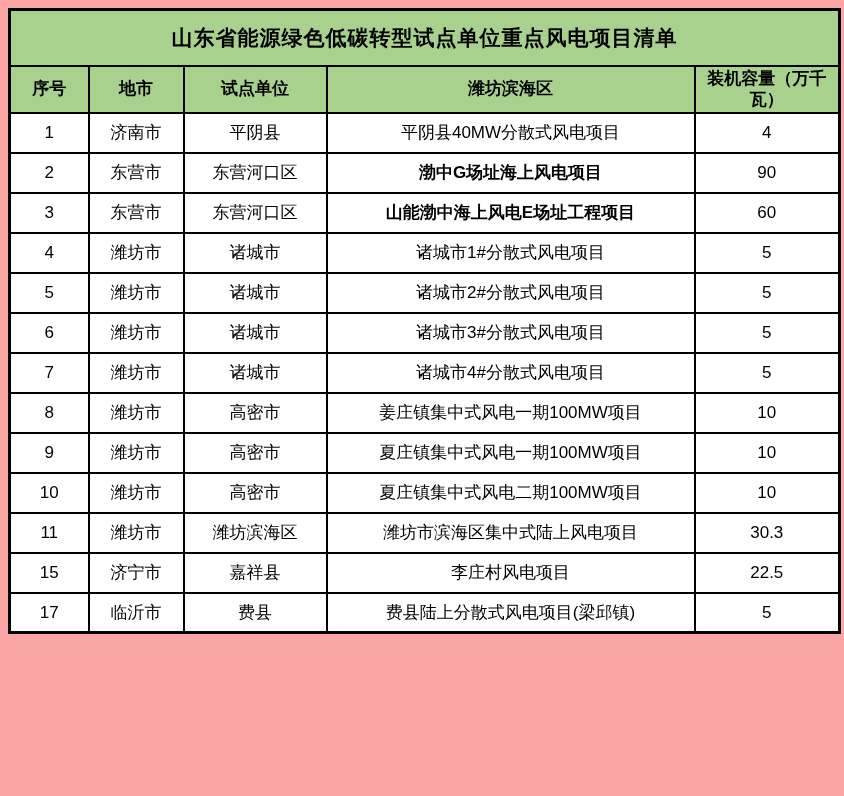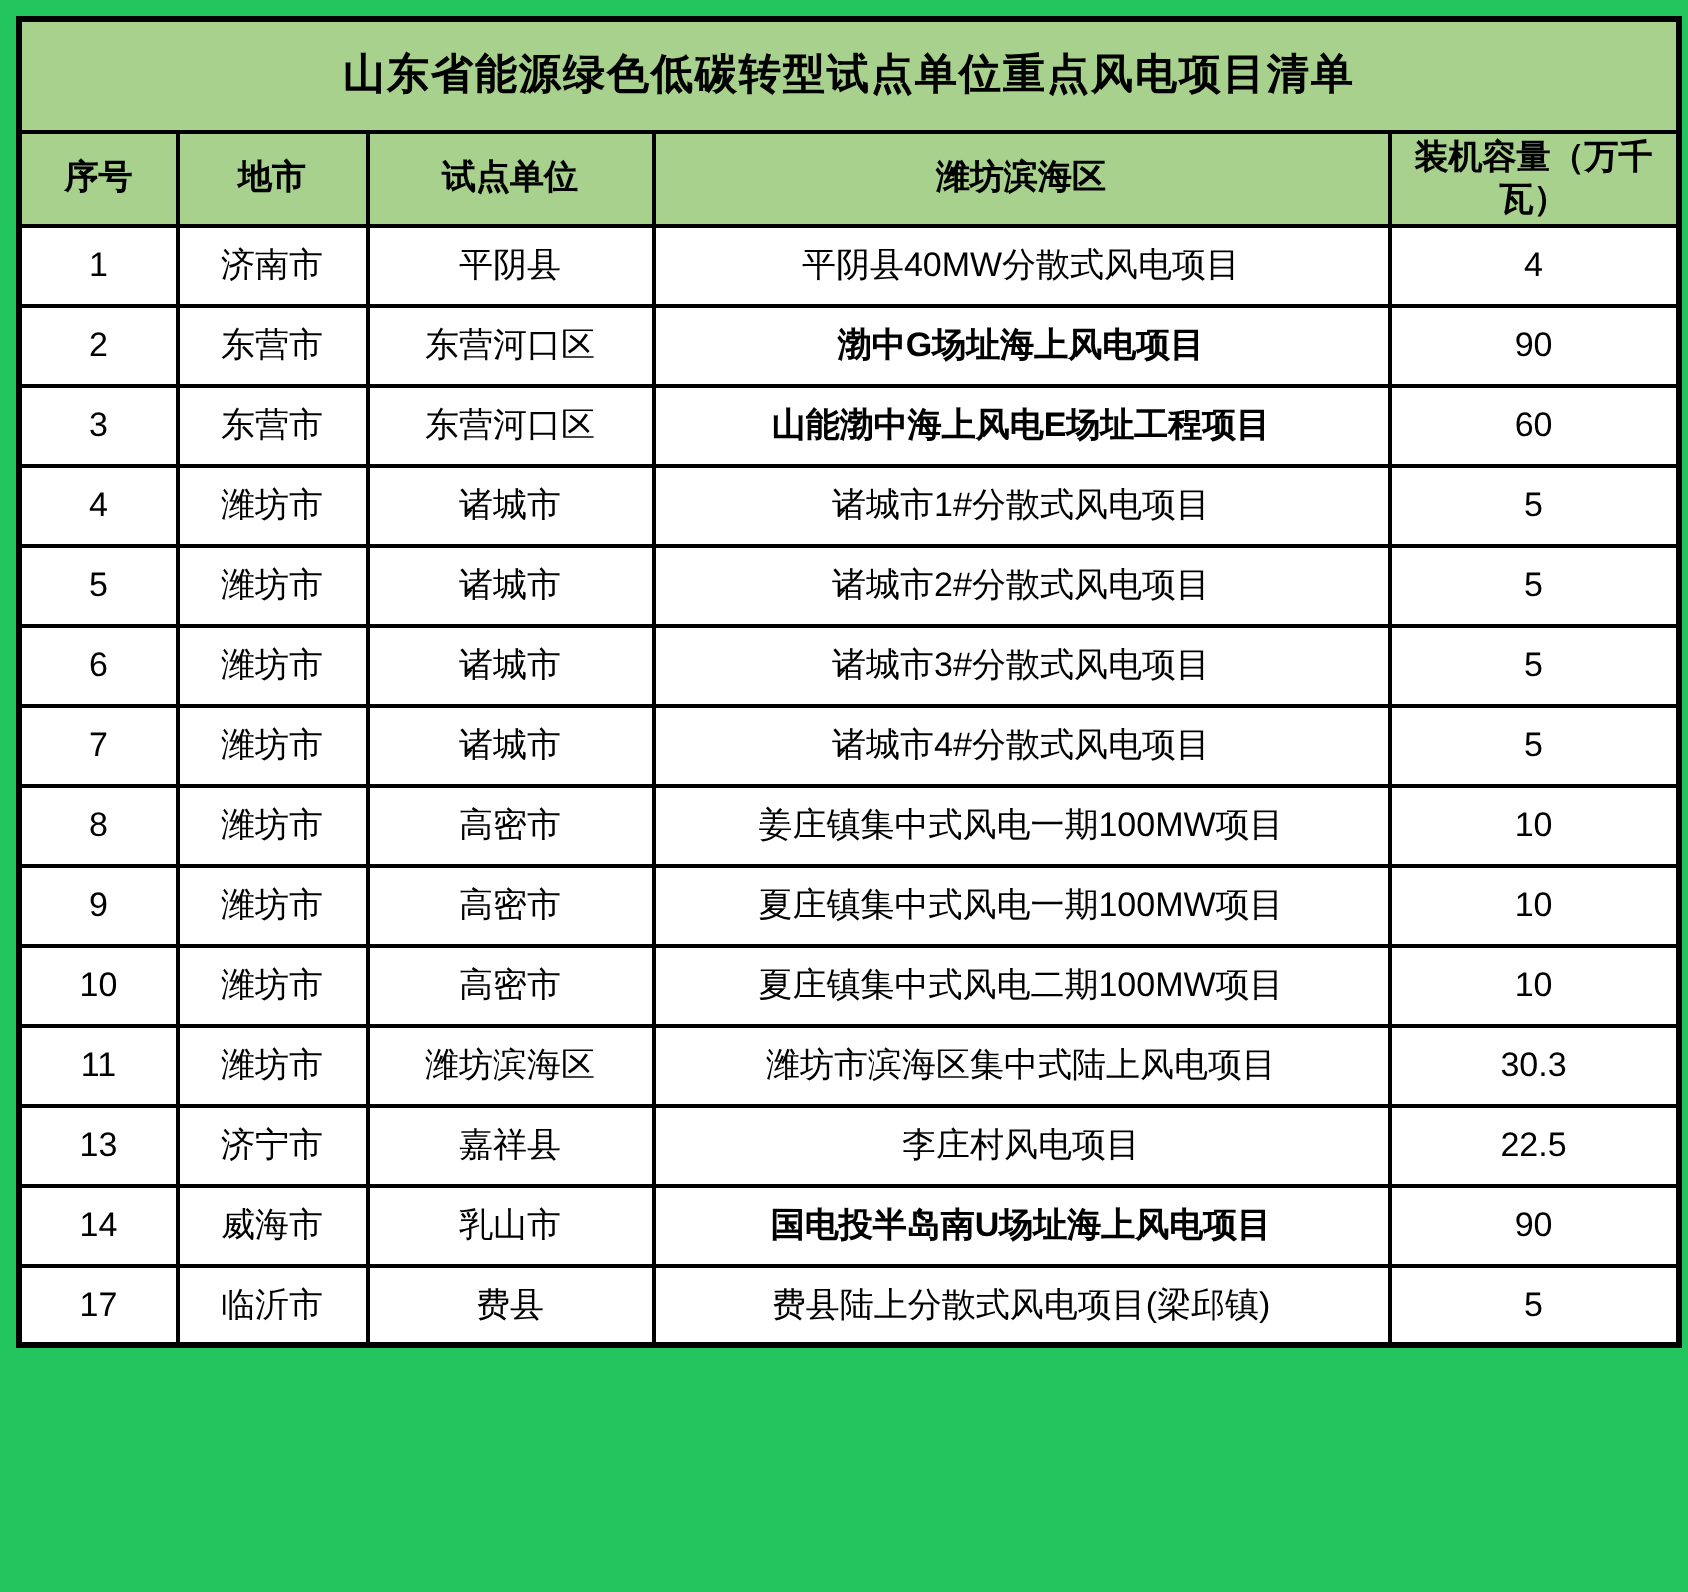--- a/index.html
+++ b/index.html
@@ -4,21 +4,21 @@
 <style>
   * { box-sizing: border-box; margin: 0; padding: 0; }
   html, body { background: #ffffff; }
   body {
     font-family: "Liberation Sans", "DejaVu Sans", sans-serif;
     color: #000000;
   }
   .page {
     width: 844px;
     height: 796px;
-    background: #22c55e;
+    background: #fca5a5;
     padding: 8px 6px 4px 8px;
     overflow: hidden;
   }
   table.wind-table {
     border-collapse: collapse;
     table-layout: fixed;
     width: 830px;
     border: 3px solid #000000;
   }
   table.wind-table th,
@@ -147,32 +147,25 @@
           <td>10</td>
         </tr>
         <tr class="data-row">
           <td>11</td>
           <td>潍坊市</td>
           <td>潍坊滨海区</td>
           <td class="project-cell">潍坊市滨海区集中式陆上风电项目</td>
           <td>30.3</td>
         </tr>
         <tr class="data-row">
-          <td>13</td>
+          <td>15</td>
           <td>济宁市</td>
           <td>嘉祥县</td>
           <td class="project-cell">李庄村风电项目</td>
           <td>22.5</td>
-        </tr>
-        <tr class="data-row">
-          <td>14</td>
-          <td>威海市</td>
-          <td>乳山市</td>
-          <td class="project-cell bold">国电投半岛南U场址海上风电项目</td>
-          <td>90</td>
         </tr>
         <tr class="data-row">
           <td>17</td>
           <td>临沂市</td>
           <td>费县</td>
           <td class="project-cell">费县陆上分散式风电项目(梁邱镇)</td>
           <td>5</td>
         </tr>
       </tbody>
   </table>

